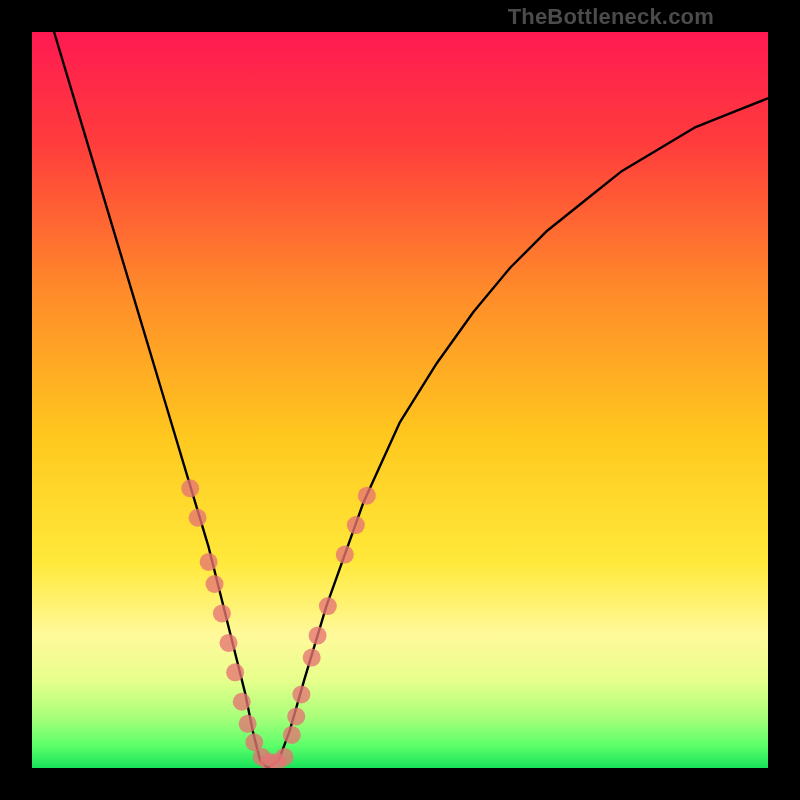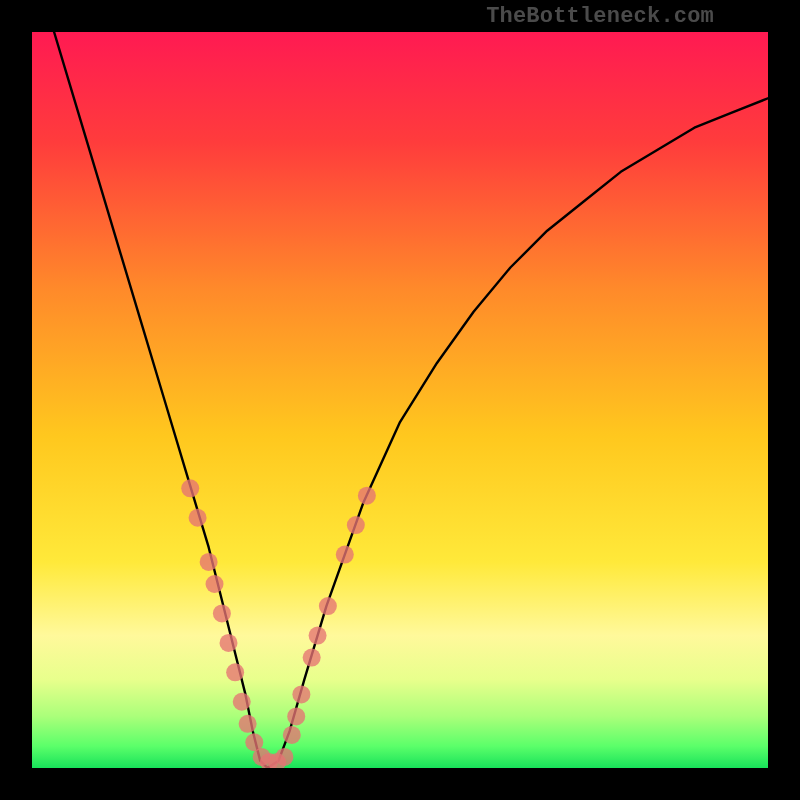--- a/index.html
+++ b/index.html
@@ -11,21 +11,20 @@
     background: #000;
     font-family: Arial, Helvetica, sans-serif;
   }
   .frame {
     position: absolute;
     top: 0;
     left: 0;
     width: 724px;
     height: 800px;
     background: #000;
-    font-family: Liberation Mono, monospace;
   }
   .plot {
     position: absolute;
     top: 32px;
     left: 32px;
     width: 736px;
     height: 736px;
     overflow: hidden;
   }
   .watermark {

